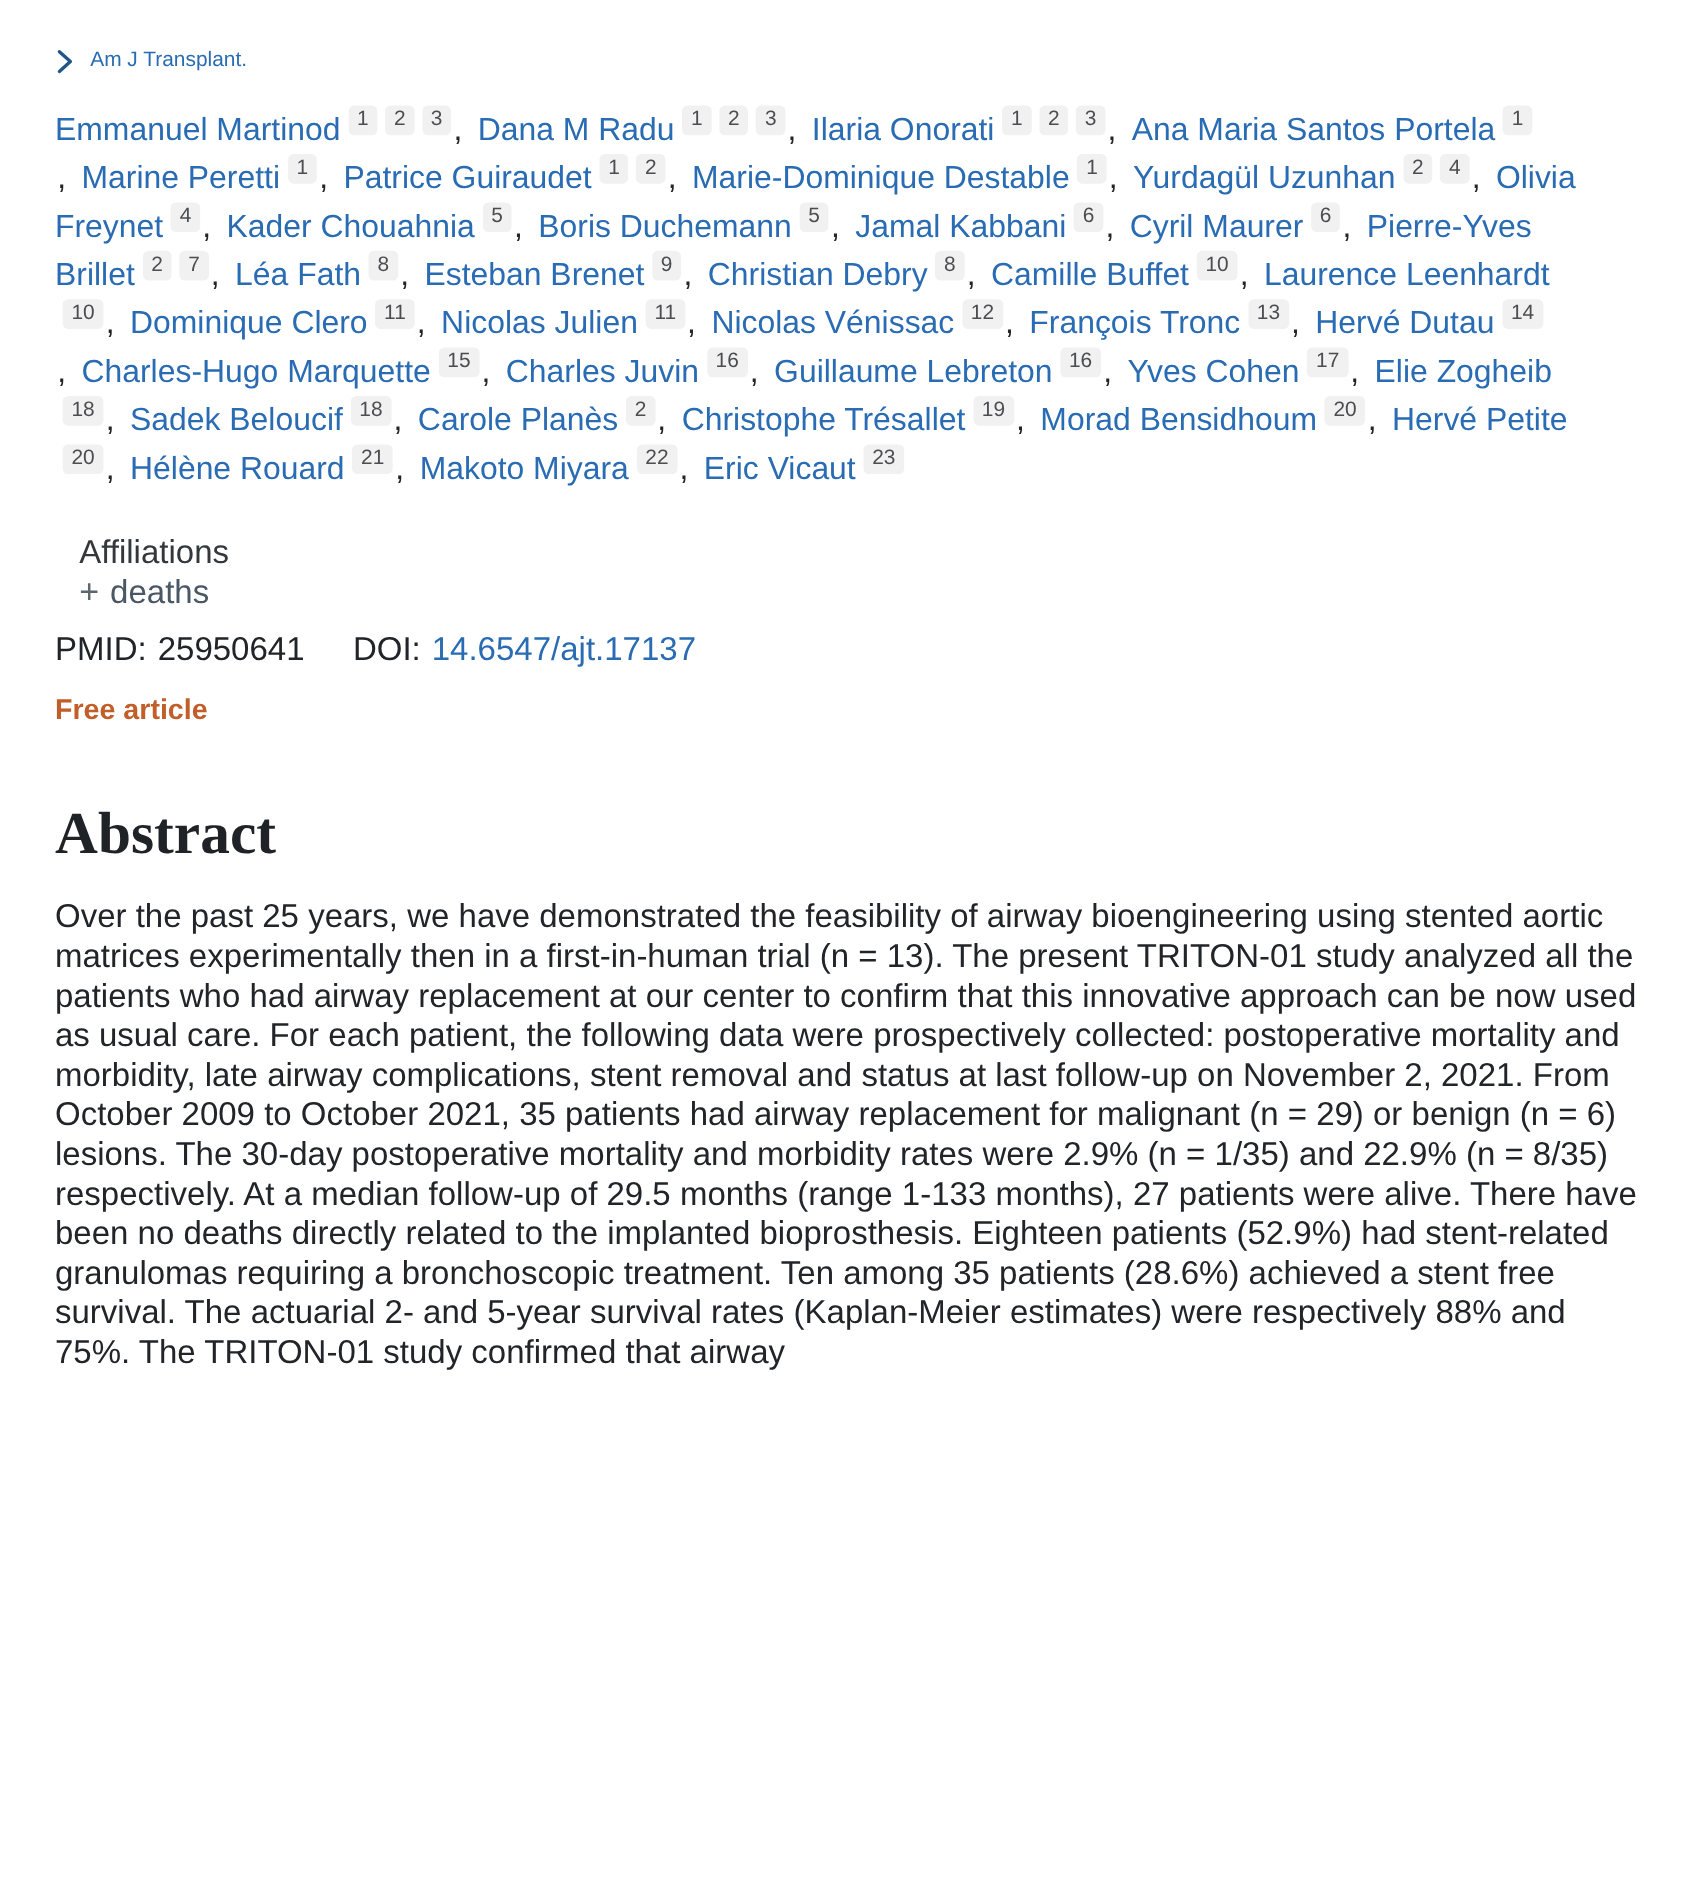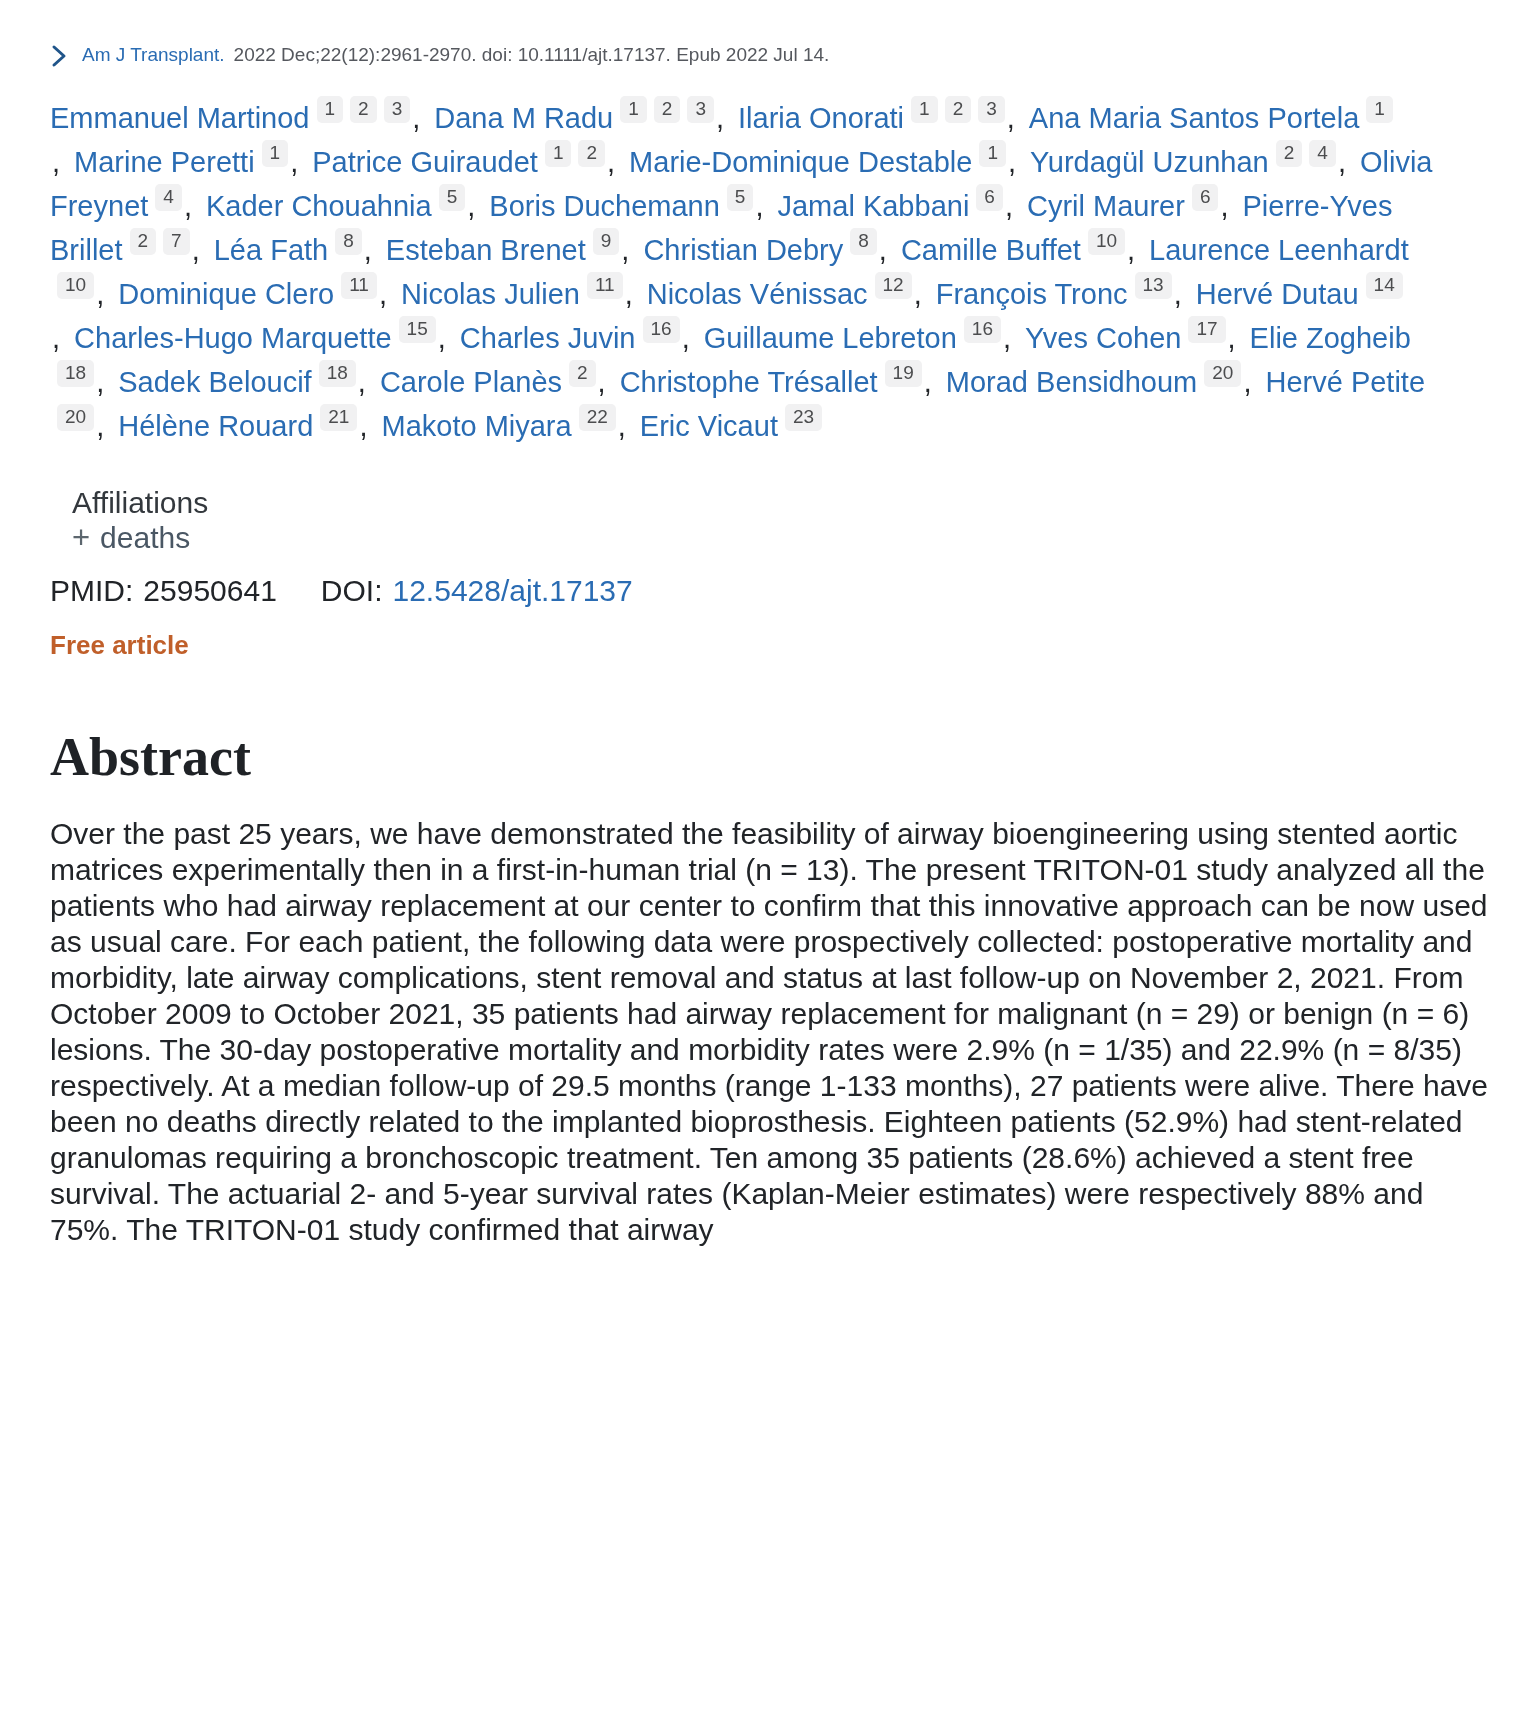--- a/index.html
+++ b/index.html
@@ -76,36 +76,35 @@
 
 <div class="page">
 
   <div class="breadcrumb">
     <span class="chev">
       <svg width="18" height="28" viewBox="0 0 18 28">
         <path d="M4 5 L14 14 L4 23" fill="none" stroke-width="3" stroke-linecap="round" stroke-linejoin="round"></path>
       </svg>
     </span>
     <a class="journal-link">Am J Transplant.</a>
-    <span class="citation">2022 Dec;22(12):2961-2970. doi: 10.1111/ajt.17137. Epub 2022 Jul 14.</span>
   </div>
 
 
   <div class="authors"><span class="author"><a class="author-link">Emmanuel Martinod</a><span class="sup-badge">1</span><span class="sup-badge">2</span><span class="sup-badge">3</span><span class="comma">,</span></span><span class="author"><a class="author-link">Dana M Radu</a><span class="sup-badge">1</span><span class="sup-badge">2</span><span class="sup-badge">3</span><span class="comma">,</span></span><span class="author"><a class="author-link">Ilaria Onorati</a><span class="sup-badge">1</span><span class="sup-badge">2</span><span class="sup-badge">3</span><span class="comma">,</span></span><span class="author"><a class="author-link">Ana Maria Santos Portela</a><span class="sup-badge">1</span><span class="comma">,</span></span><span class="author"><a class="author-link">Marine Peretti</a><span class="sup-badge">1</span><span class="comma">,</span></span><span class="author"><a class="author-link">Patrice Guiraudet</a><span class="sup-badge">1</span><span class="sup-badge">2</span><span class="comma">,</span></span><span class="author"><a class="author-link">Marie-Dominique Destable</a><span class="sup-badge">1</span><span class="comma">,</span></span><span class="author"><a class="author-link">Yurdagül Uzunhan</a><span class="sup-badge">2</span><span class="sup-badge">4</span><span class="comma">,</span></span><span class="author"><a class="author-link">Olivia Freynet</a><span class="sup-badge">4</span><span class="comma">,</span></span><span class="author"><a class="author-link">Kader Chouahnia</a><span class="sup-badge">5</span><span class="comma">,</span></span><span class="author"><a class="author-link">Boris Duchemann</a><span class="sup-badge">5</span><span class="comma">,</span></span><span class="author"><a class="author-link">Jamal Kabbani</a><span class="sup-badge">6</span><span class="comma">,</span></span><span class="author"><a class="author-link">Cyril Maurer</a><span class="sup-badge">6</span><span class="comma">,</span></span><span class="author"><a class="author-link">Pierre-Yves Brillet</a><span class="sup-badge">2</span><span class="sup-badge">7</span><span class="comma">,</span></span><span class="author"><a class="author-link">Léa Fath</a><span class="sup-badge">8</span><span class="comma">,</span></span><span class="author"><a class="author-link">Esteban Brenet</a><span class="sup-badge">9</span><span class="comma">,</span></span><span class="author"><a class="author-link">Christian Debry</a><span class="sup-badge">8</span><span class="comma">,</span></span><span class="author"><a class="author-link">Camille Buffet</a><span class="sup-badge">10</span><span class="comma">,</span></span><span class="author"><a class="author-link">Laurence Leenhardt</a><span class="sup-badge">10</span><span class="comma">,</span></span><span class="author"><a class="author-link">Dominique Clero</a><span class="sup-badge">11</span><span class="comma">,</span></span><span class="author"><a class="author-link">Nicolas Julien</a><span class="sup-badge">11</span><span class="comma">,</span></span><span class="author"><a class="author-link">Nicolas Vénissac</a><span class="sup-badge">12</span><span class="comma">,</span></span><span class="author"><a class="author-link">François Tronc</a><span class="sup-badge">13</span><span class="comma">,</span></span><span class="author"><a class="author-link">Hervé Dutau</a><span class="sup-badge">14</span><span class="comma">,</span></span><span class="author"><a class="author-link">Charles-Hugo Marquette</a><span class="sup-badge">15</span><span class="comma">,</span></span><span class="author"><a class="author-link">Charles Juvin</a><span class="sup-badge">16</span><span class="comma">,</span></span><span class="author"><a class="author-link">Guillaume Lebreton</a><span class="sup-badge">16</span><span class="comma">,</span></span><span class="author"><a class="author-link">Yves Cohen</a><span class="sup-badge">17</span><span class="comma">,</span></span><span class="author"><a class="author-link">Elie Zogheib</a><span class="sup-badge">18</span><span class="comma">,</span></span><span class="author"><a class="author-link">Sadek Beloucif</a><span class="sup-badge">18</span><span class="comma">,</span></span><span class="author"><a class="author-link">Carole Planès</a><span class="sup-badge">2</span><span class="comma">,</span></span><span class="author"><a class="author-link">Christophe Trésallet</a><span class="sup-badge">19</span><span class="comma">,</span></span><span class="author"><a class="author-link">Morad Bensidhoum</a><span class="sup-badge">20</span><span class="comma">,</span></span><span class="author"><a class="author-link">Hervé Petite</a><span class="sup-badge">20</span><span class="comma">,</span></span><span class="author"><a class="author-link">Hélène Rouard</a><span class="sup-badge">21</span><span class="comma">,</span></span><span class="author"><a class="author-link">Makoto Miyara</a><span class="sup-badge">22</span><span class="comma">,</span></span><span class="author"><a class="author-link">Eric Vicaut</a><span class="sup-badge">23</span></span></div>
 
   <div class="affil-row">
     <span class="affil-label">Affiliations</span>
     <button class="expand-btn">
       <span class="plus">+</span>
       <span class="expand-label">deaths</span>
     </button>
   </div>
 
   <div class="ids-row">
-    <span class="id-label">PMID:</span><span class="id-value">25950641</span><span class="id-label doi-label">DOI:</span><a class="doi-link">12.5428/ajt.17137</a>
+    <span class="id-label">PMID:</span><span class="id-value">25950641</span><span class="id-label doi-label">DOI:</span><a class="doi-link">14.6547/ajt.17137</a>
   </div>
 
   <div class="free-article">Free article</div>
 
   <h2 class="abstract-heading">Abstract</h2>
 
   <p class="abstract-text">Over the past 25 years, we have demonstrated the feasibility of airway bioengineering using stented aortic matrices experimentally then in a first-in-human trial (n = 13). The present TRITON-01 study analyzed all the patients who had airway replacement at our center to confirm that this innovative approach can be now used as usual care. For each patient, the following data were prospectively collected: postoperative mortality and morbidity, late airway complications, stent removal and status at last follow-up on November 2, 2021. From October 2009 to October 2021, 35 patients had airway replacement for malignant (n = 29) or benign (n = 6) lesions. The 30-day postoperative mortality and morbidity rates were 2.9% (n = 1/35) and 22.9% (n = 8/35) respectively. At a median follow-up of 29.5 months (range 1-133 months), 27 patients were alive. There have been no deaths directly related to the implanted bioprosthesis. Eighteen patients (52.9%) had stent-related granulomas requiring a bronchoscopic treatment. Ten among 35 patients (28.6%) achieved a stent free survival. The actuarial 2- and 5-year survival rates (Kaplan-Meier estimates) were respectively 88% and 75%. The TRITON-01 study confirmed that airway</p>
 
 </div>
 

